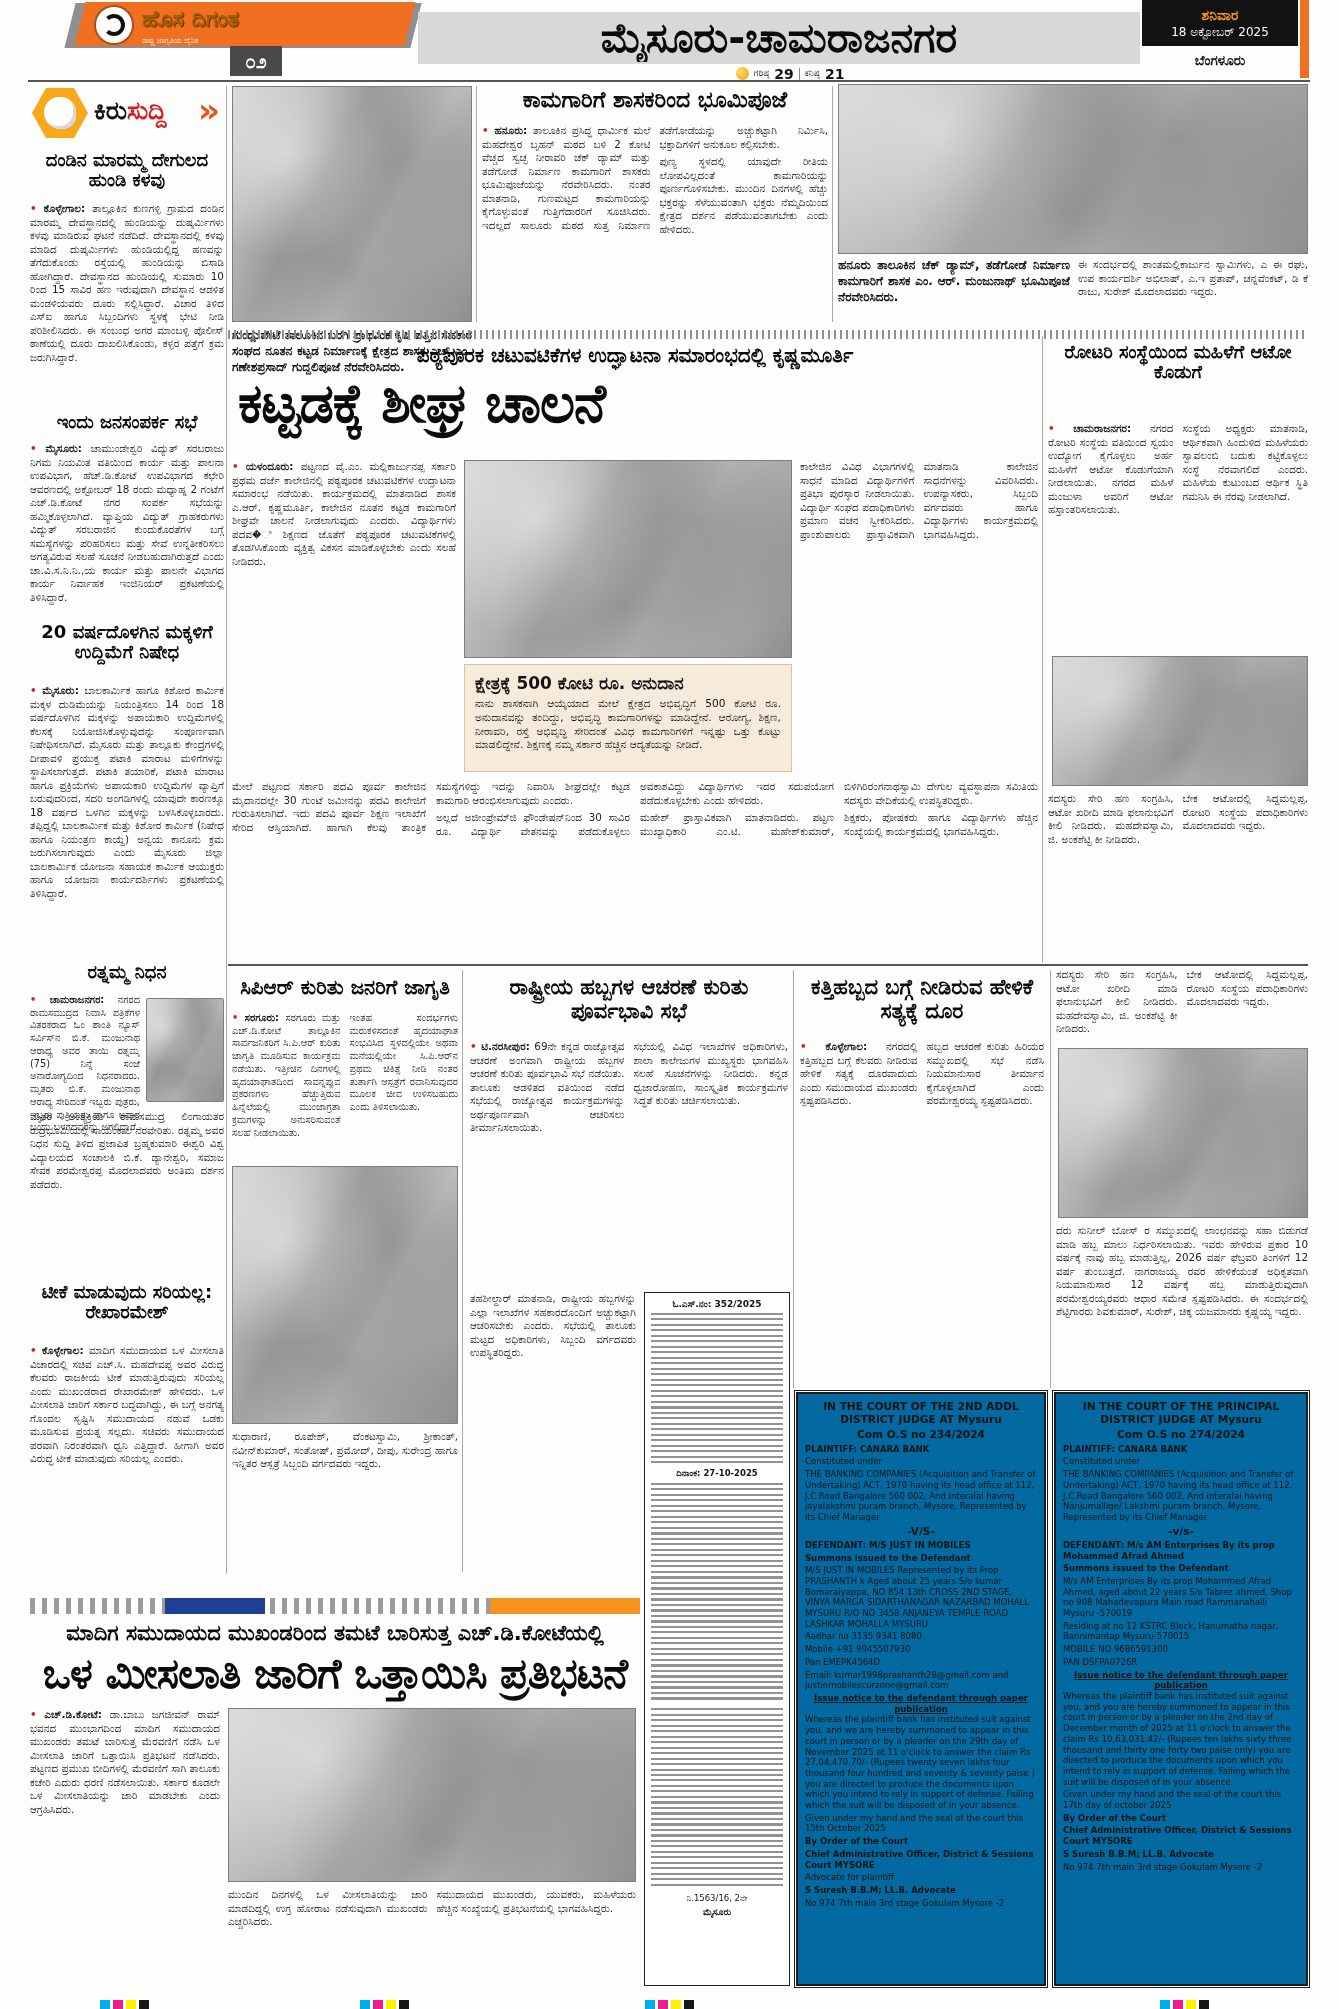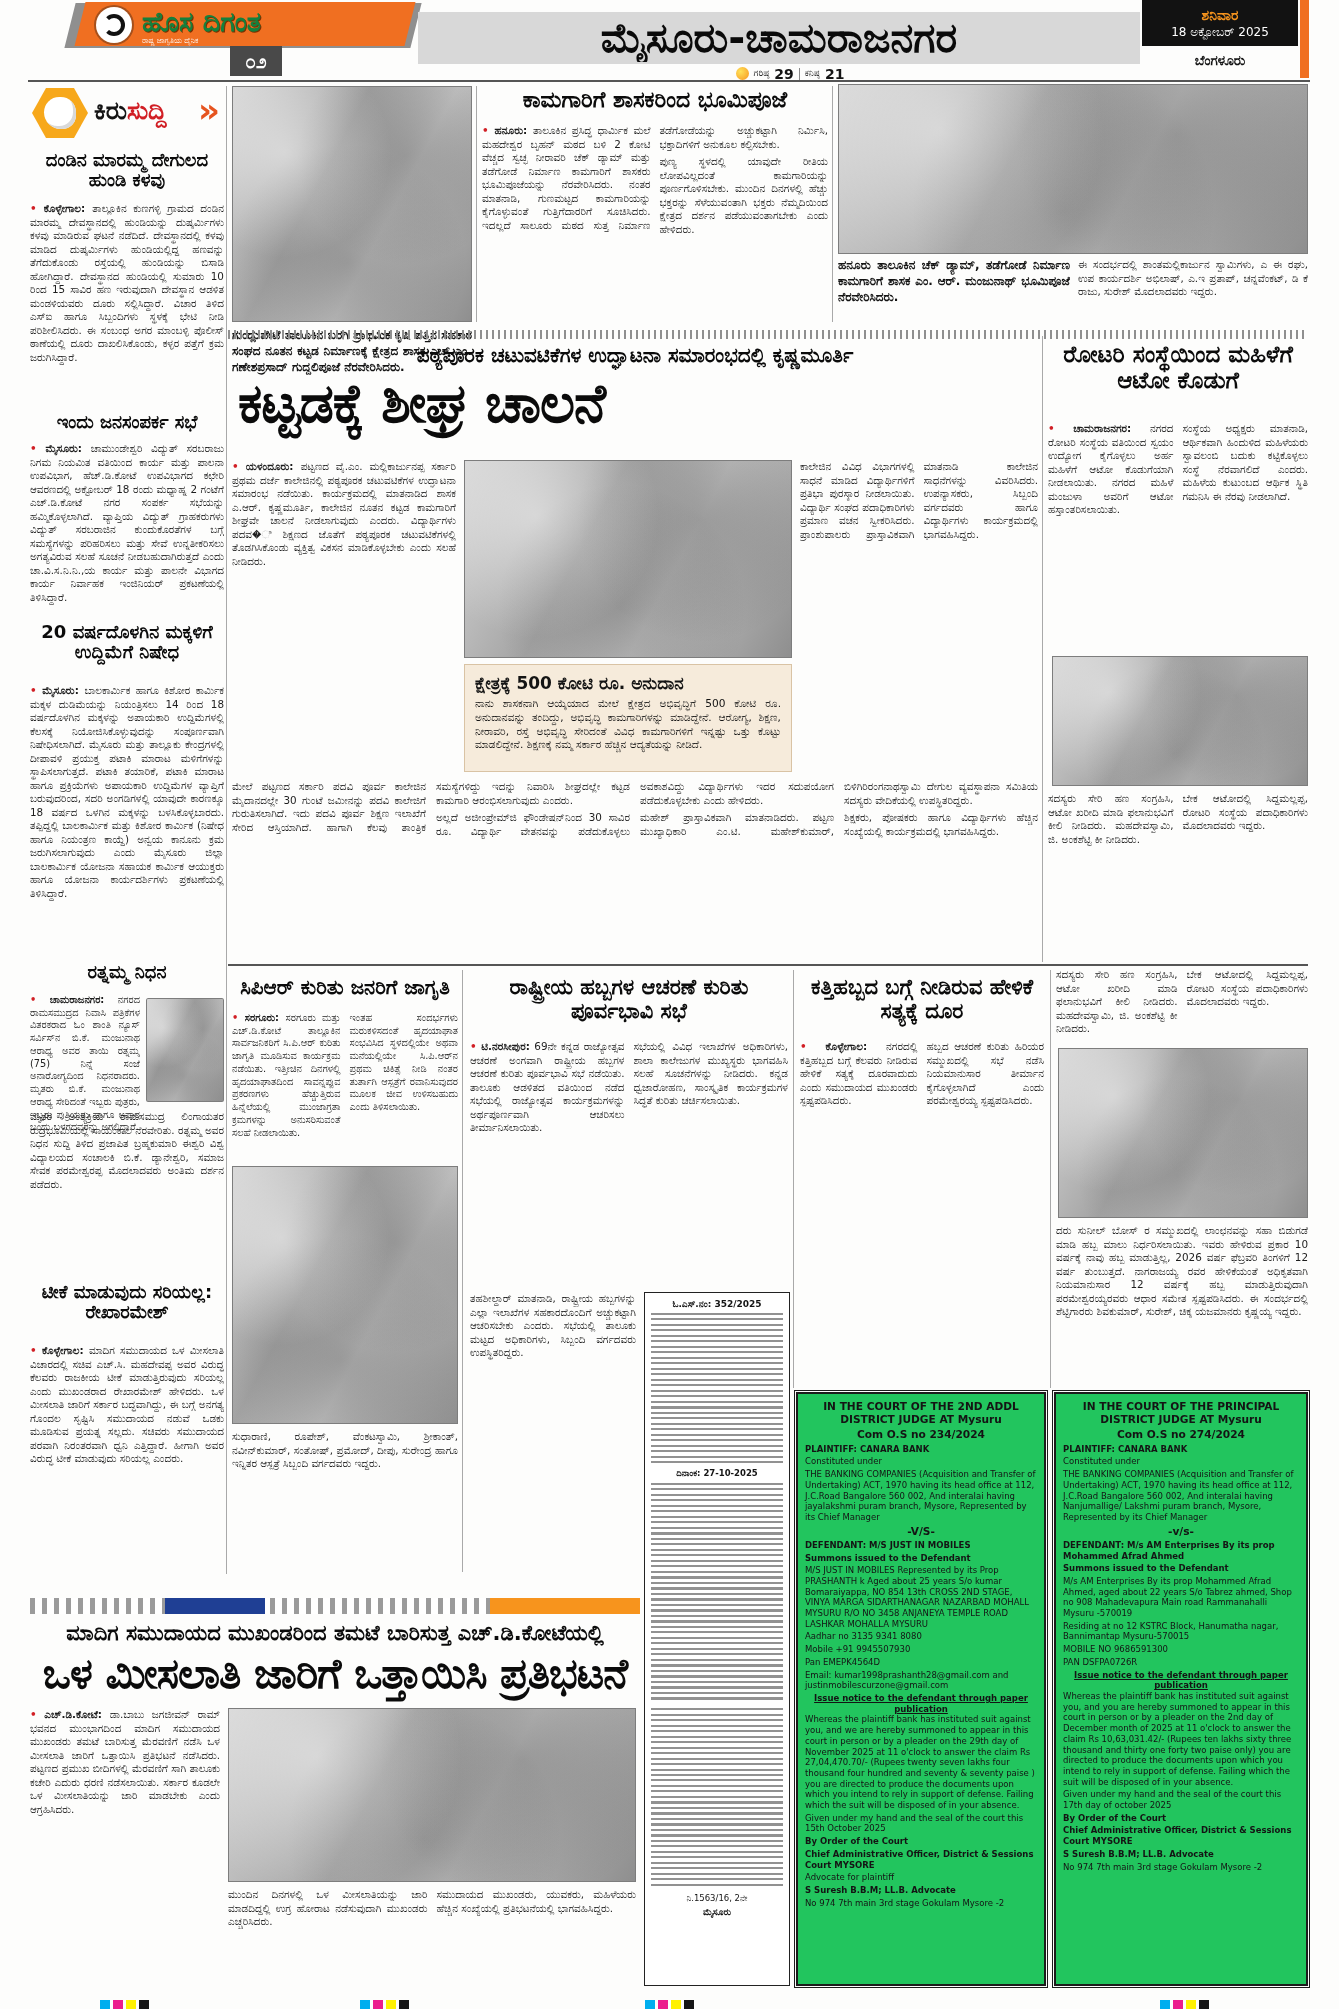--- a/index.html
+++ b/index.html
@@ -20,40 +20,40 @@
       radial-gradient(circle at 72% 30%, rgba(40,40,40,.25), transparent 45%),
       radial-gradient(circle at 48% 75%, rgba(25,25,25,.22), transparent 55%),
       linear-gradient(118deg,#d6d6d6 0%, #a4a4a4 38%, #c3c3c3 62%, #8e8e8e 100%);
       box-shadow: inset 0 0 0 1px #7d7d7d; }
   .caption { font-size:12px; font-weight:bold; line-height:1.32; text-align:justify; overflow:hidden; }
   .vrule { width:1px; background:#a9a9a9; }
   .hrule { background:#555; }
   .dotrule { height:9px; background:repeating-linear-gradient(90deg,#8f8f8f 0 2px, transparent 2px 6px); }
   .hatch { background:repeating-linear-gradient(90deg,#9b9b9b 0 5px, #ffffff 5px 12px); }
   .skew { transform:skewX(-14deg); }
-  .notice { border:2px solid #1c1c1c; outline:1px solid #1c1c1c; outline-offset:1px; padding:6px 7px; font-size:8.5px; line-height:1.26; text-align:left; overflow:hidden; background:#22c55e; }
+  .notice { border:2px solid #1c1c1c; outline:1px solid #1c1c1c; outline-offset:1px; padding:6px 7px; font-size:8.5px; line-height:1.26; text-align:left; overflow:hidden; background:#0369a1; }
   .notice .nt { font-weight:bold; text-align:center; font-size:10.6px; line-height:1.25; }
   .notice .nb { font-weight:bold; }
   .notice .nu { font-weight:bold; text-decoration:underline; text-align:center; display:block; }
   .notice p { margin-bottom:2px; }
   .simtext { background:repeating-linear-gradient(180deg,#6d6d6d 0 2px, transparent 2px 5.5px); opacity:.75; }
   .pm { width:10px; height:10px; display:inline-block; margin-right:3px; }
   .pm.c{background:#00AEEF}.pm.m{background:#EC1C8D}.pm.y{background:#FFF100}.pm.k{background:#161616}
 </style>
 </head>
 <body>
 
 <div class="page">
 
   <div class="abs skew" style="left:70px;top:3px;width:346px;height:45px;background:#8f8f8f;"></div>
   <div class="abs skew" style="left:80px;top:2px;width:330px;height:44px;background:#f06f21;"></div>
   <div class="abs" style="left:96px;top:7px;width:36px;height:36px;background:#fff;border-radius:50%;box-shadow:0 0 0 2px #13131355;">
     <div style="position:absolute;left:7px;top:7px;width:22px;height:22px;border:4px solid #111;border-left-color:transparent;border-radius:50%;"></div>
   </div>
-  <div class="abs" style="left:142px;top:6px;width:260px;font-size:27px;font-weight:bold;color:#15803d;text-shadow:1px 1px 0 #7a3000;white-space:nowrap;overflow:hidden;">ಹೊಸ ದಿಗಂತ</div>
+  <div class="abs" style="left:142px;top:6px;width:260px;font-size:22px;font-weight:bold;color:#a16207;text-shadow:1px 1px 0 #7a3000;white-space:nowrap;overflow:hidden;">ಹೊಸ ದಿಗಂತ</div>
   <div class="abs" style="left:142px;top:36px;width:160px;font-size:7.5px;color:#fff;overflow:hidden;white-space:nowrap;">ರಾಷ್ಟ್ರ ಜಾಗೃತಿಯ ದೈನಿಕ</div>
   <div class="abs" style="left:230px;top:46px;width:52px;height:30px;background:#494949;color:#fff;font-weight:bold;font-size:19px;display:flex;align-items:center;justify-content:center;">೦೨</div>
 
   <div class="abs" style="left:418px;top:12px;width:722px;height:52px;background:#d8d8d8;display:flex;align-items:center;justify-content:center;">
     <span style="font-size:41px;font-weight:bold;color:#0a0a0a;white-space:nowrap;overflow:hidden;">ಮೈಸೂರು-ಚಾಮರಾಜನಗರ</span>
   </div>
 
   <div class="abs" style="left:640px;top:66px;width:300px;height:15px;display:flex;align-items:center;gap:5px;justify-content:center;">
     <span style="width:13px;height:13px;border-radius:50%;background:radial-gradient(circle at 35% 35%, #ffe259, #f7941d);display:inline-block;"></span>
     <span style="font-size:9px;font-family:Liberation Serif, serif;">ಗರಿಷ್ಠ</span>
@@ -135,21 +135,21 @@
 
   <div class="abs bt cols4" style="left:232px;top:780px;width:806px;height:180px;">
     <p>ಮೇಲೆ ಪಟ್ಟಣದ ಸರ್ಕಾರಿ ಪದವಿ ಪೂರ್ವ ಕಾಲೇಜಿನ ಮೈದಾನದಲ್ಲೇ 30 ಗುಂಟೆ ಜಮೀನನ್ನು ಪದವಿ ಕಾಲೇಜಿಗೆ ಗುರುತಿಸಲಾಗಿದೆ. ಇದು ಪದವಿ ಪೂರ್ವ ಶಿಕ್ಷಣ ಇಲಾಖೆಗೆ ಸೇರಿದ ಆಸ್ತಿಯಾಗಿದೆ. ಹಾಗಾಗಿ ಕೆಲವು ತಾಂತ್ರಿಕ ಸಮಸ್ಯೆಗಳಿದ್ದು ಇದನ್ನು ನಿವಾರಿಸಿ ಶೀಘ್ರದಲ್ಲೇ ಕಟ್ಟಡ ಕಾಮಗಾರಿ ಆರಂಭಿಸಲಾಗುವುದು ಎಂದರು.</p>
     <p>ಅಲ್ಲದೆ ಅಜೀಂಪ್ರೇಮ್‌ಜಿ ಫೌಂಡೇಷನ್‌ನಿಂದ 30 ಸಾವಿರ ರೂ. ವಿದ್ಯಾರ್ಥಿ ವೇತನವನ್ನು ಪಡೆದುಕೊಳ್ಳಲು ಅವಕಾಶವಿದ್ದು ವಿದ್ಯಾರ್ಥಿಗಳು ಇದರ ಸದುಪಯೋಗ ಪಡೆದುಕೊಳ್ಳಬೇಕು ಎಂದು ಹೇಳಿದರು.</p>
     <p>ಮಹೇಶ್ ಪ್ರಾಸ್ತಾವಿಕವಾಗಿ ಮಾತನಾಡಿದರು. ಪಟ್ಟಣ ಮುಖ್ಯಾಧಿಕಾರಿ ಎಂ.ಟಿ. ಮಹೇಶ್‌ಕುಮಾರ್, ಬಿಳಿಗಿರಿರಂಗನಾಥಸ್ವಾಮಿ ದೇಗುಲ ವ್ಯವಸ್ಥಾಪನಾ ಸಮಿತಿಯ ಸದಸ್ಯರು ವೇದಿಕೆಯಲ್ಲಿ ಉಪಸ್ಥಿತರಿದ್ದರು.</p>
     <p>ಶಿಕ್ಷಕರು, ಪೋಷಕರು ಹಾಗೂ ವಿದ್ಯಾರ್ಥಿಗಳು ಹೆಚ್ಚಿನ ಸಂಖ್ಯೆಯಲ್ಲಿ ಕಾರ್ಯಕ್ರಮದಲ್ಲಿ ಭಾಗವಹಿಸಿದ್ದರು.</p>
   </div>
 
   <div class="abs vrule" style="left:1042px;top:336px;height:626px;"></div>
 
-  <div class="abs hd center" style="left:1048px;top:342px;width:260px;height:74px;font-size:23px;">ರೋಟರಿ ಸಂಸ್ಥೆಯಿಂದ ಮಹಿಳೆಗೆ ಆಟೋ ಕೊಡುಗೆ</div>
+  <div class="abs hd center" style="left:1048px;top:342px;width:260px;height:74px;font-size:18px;">ರೋಟರಿ ಸಂಸ್ಥೆಯಿಂದ ಮಹಿಳೆಗೆ ಆಟೋ ಕೊಡುಗೆ</div>
   <div class="abs bt cols2" style="left:1048px;top:422px;width:260px;height:228px;">
     <p><b class="dl">ಚಾಮರಾಜನಗರ: </b><span>ನಗರದ ರೋಟರಿ ಸಂಸ್ಥೆಯ ವತಿಯಿಂದ ಸ್ವಯಂ ಉದ್ಯೋಗ ಕೈಗೊಳ್ಳಲು ಅರ್ಹ ಮಹಿಳೆಗೆ ಆಟೋ ಕೊಡುಗೆಯಾಗಿ ನೀಡಲಾಯಿತು. ನಗರದ ಮಹಿಳೆ ಮಂಜುಳಾ ಅವರಿಗೆ ಆಟೋ ಹಸ್ತಾಂತರಿಸಲಾಯಿತು.</span></p>
     <p>ಸಂಸ್ಥೆಯ ಅಧ್ಯಕ್ಷರು ಮಾತನಾಡಿ, ಆರ್ಥಿಕವಾಗಿ ಹಿಂದುಳಿದ ಮಹಿಳೆಯರು ಸ್ವಾವಲಂಬಿ ಬದುಕು ಕಟ್ಟಿಕೊಳ್ಳಲು ಸಂಸ್ಥೆ ನೆರವಾಗಲಿದೆ ಎಂದರು. ಮಹಿಳೆಯ ಕುಟುಂಬದ ಆರ್ಥಿಕ ಸ್ಥಿತಿ ಗಮನಿಸಿ ಈ ನೆರವು ನೀಡಲಾಗಿದೆ.</p>
   </div>
   <div class="abs photo" style="left:1052px;top:656px;width:256px;height:130px;"></div>
   <div class="abs bt cols2" style="left:1048px;top:792px;width:260px;height:168px;">
     <p>ಸದಸ್ಯರು ಸೇರಿ ಹಣ ಸಂಗ್ರಹಿಸಿ, ಆಟೋ ಖರೀದಿ ಮಾಡಿ ಫಲಾನುಭವಿಗೆ ಕೀಲಿ ನೀಡಿದರು. ಮಹದೇವಸ್ವಾಮಿ, ಜಿ. ಅಂಕಶೆಟ್ಟಿ ಕೀ ನೀಡಿದರು.</p>
     <p>ಬೇಕ ಆಟೋದಲ್ಲಿ ಸಿದ್ದಮಲ್ಲಪ್ಪ, ರೋಟರಿ ಸಂಸ್ಥೆಯ ಪದಾಧಿಕಾರಿಗಳು ಮೊದಲಾದವರು ಇದ್ದರು.</p>
   </div>
 

